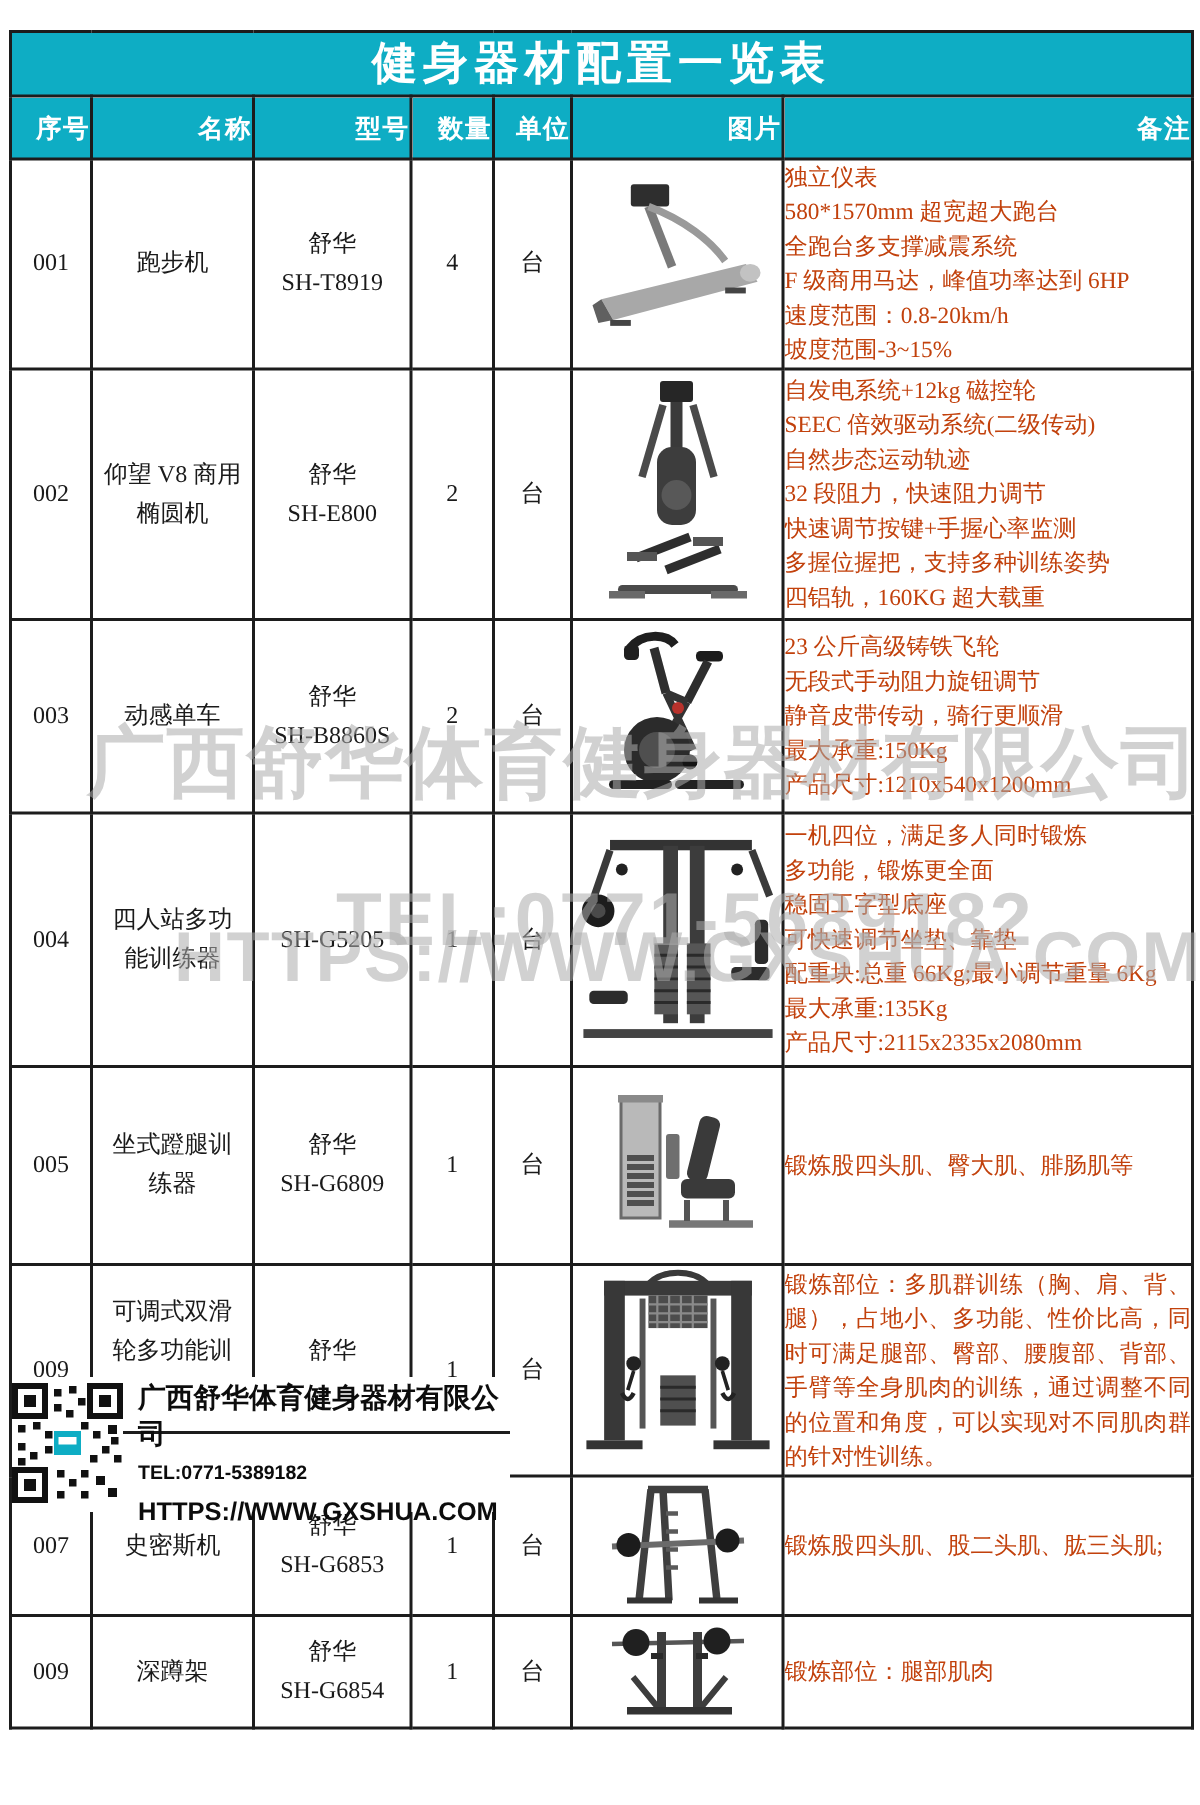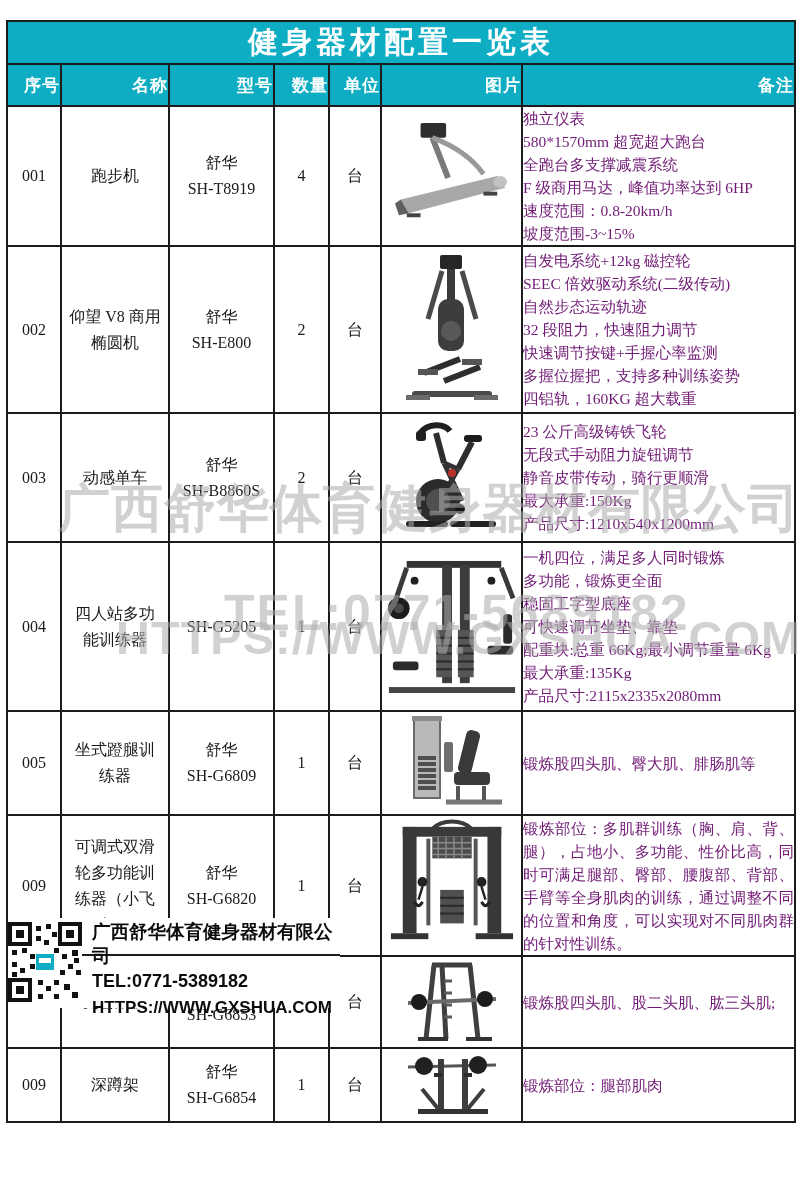--- a/index.html
+++ b/index.html
@@ -8,39 +8,39 @@
   table.sheet{position:absolute;left:6px;top:20px;width:788px;border-collapse:collapse;table-layout:fixed;}
   table.sheet td,table.sheet th{border:2px solid var(--border,#1c1c1c);padding:0;overflow:hidden;}
   .title-cell{background:var(--header,#0EADC4);color:#fff;text-align:center;height:40px;
       font-family:"Liberation Sans","DejaVu Sans",sans-serif;font-weight:bold;font-size:30px;letter-spacing:4px;}
   th.colhead{background:var(--header,#0EADC4);color:#fff;height:40px;text-align:right;
       font-family:"Liberation Sans","DejaVu Sans",sans-serif;font-weight:bold;font-size:17px;letter-spacing:1px;}
   td.cell{font-size:16px;color:#1a1a1a;text-align:center;vertical-align:middle;line-height:26px;}
   td.name,td.model{white-space:pre-line;}
   td.pic{text-align:center;vertical-align:middle;}
   td.remark{text-align:left;font-size:15.5px;line-height:23px;padding:5px 8px 5px 8px;
-      white-space:pre-line;text-align:justify;vertical-align:middle;color:#701a75;margin-left:17px;}
+      white-space:pre-line;text-align:justify;vertical-align:middle;color:#c2410c;margin-left:17px;}
   tr.rh1{height:133px} tr.rh2{height:167px} tr.rh3{height:129px} tr.rh4{height:169px}
-  tr.rh5{height:104px} tr.rh6{height:141px} tr.rh7{height:89px}  tr.rh8{height:68px}  tr.rh9{height:73px}
+  tr.rh5{height:132px} tr.rh6{height:141px} tr.rh7{height:89px}  tr.rh8{height:68px}  tr.rh9{height:73px}
 
   
   .wm{position:absolute;font-family:"Liberation Sans","DejaVu Sans",sans-serif;font-weight:bold;
       color:var(--watermark,#ACACAC);opacity:.55;white-space:nowrap;z-index:3;pointer-events:none;}
   .wm1{left:58px;top:474px;font-size:52px;letter-spacing:1px;}
   .wm2{left:224px;top:551px;font-size:50px;letter-spacing:2px;margin-top:33px;}
   .wm3{left:116px;top:610px;font-size:47px;letter-spacing:1px;}
 
   
   .seal{position:absolute;left:8px;top:918px;width:332px;height:90px;background:#ffffff;z-index:4;}
   .seal-border{position:absolute;left:0;top:36px;width:100%;height:2px;background:var(--border,#1c1c1c);}
   .seal-qr{position:absolute;left:0;top:4px;}
   .seal-text{position:absolute;left:84px;top:2px;width:248px;
       font-family:"Liberation Sans","DejaVu Sans",sans-serif;font-weight:bold;color:#0c0c0c;}
   .seal-company{font-size:18.5px;line-height:24px;}
-  .seal-tel{font-size:18px;line-height:23px;margin-top:2px;}
+  .seal-tel{font-size:13px;line-height:23px;margin-top:2px;}
   .seal-url{font-size:17px;line-height:23px;margin-top:3px;}
 </style>
 </head>
 <body>
 
 <div class="page">
 
   <table class="sheet">
     <colgroup>
       <col style="width:54px">

